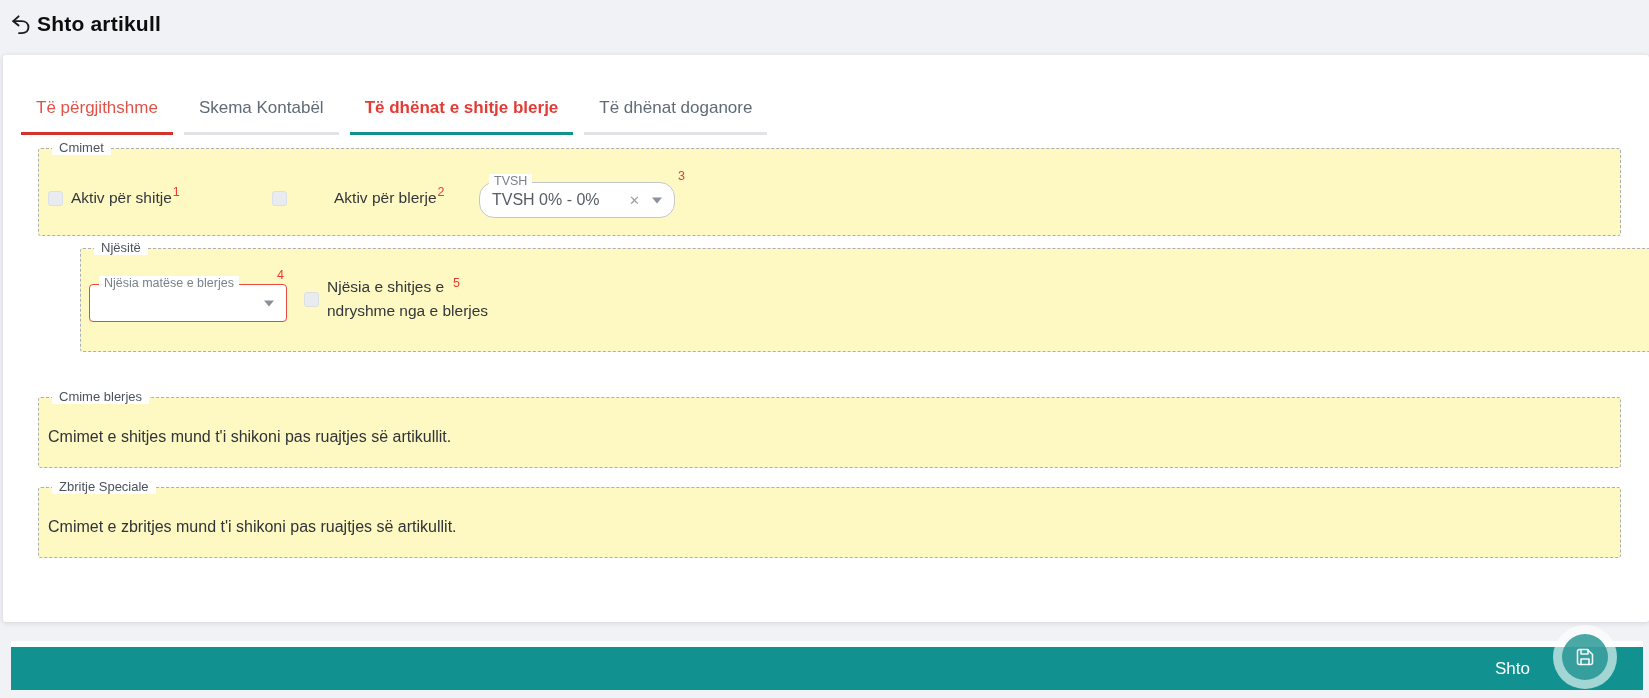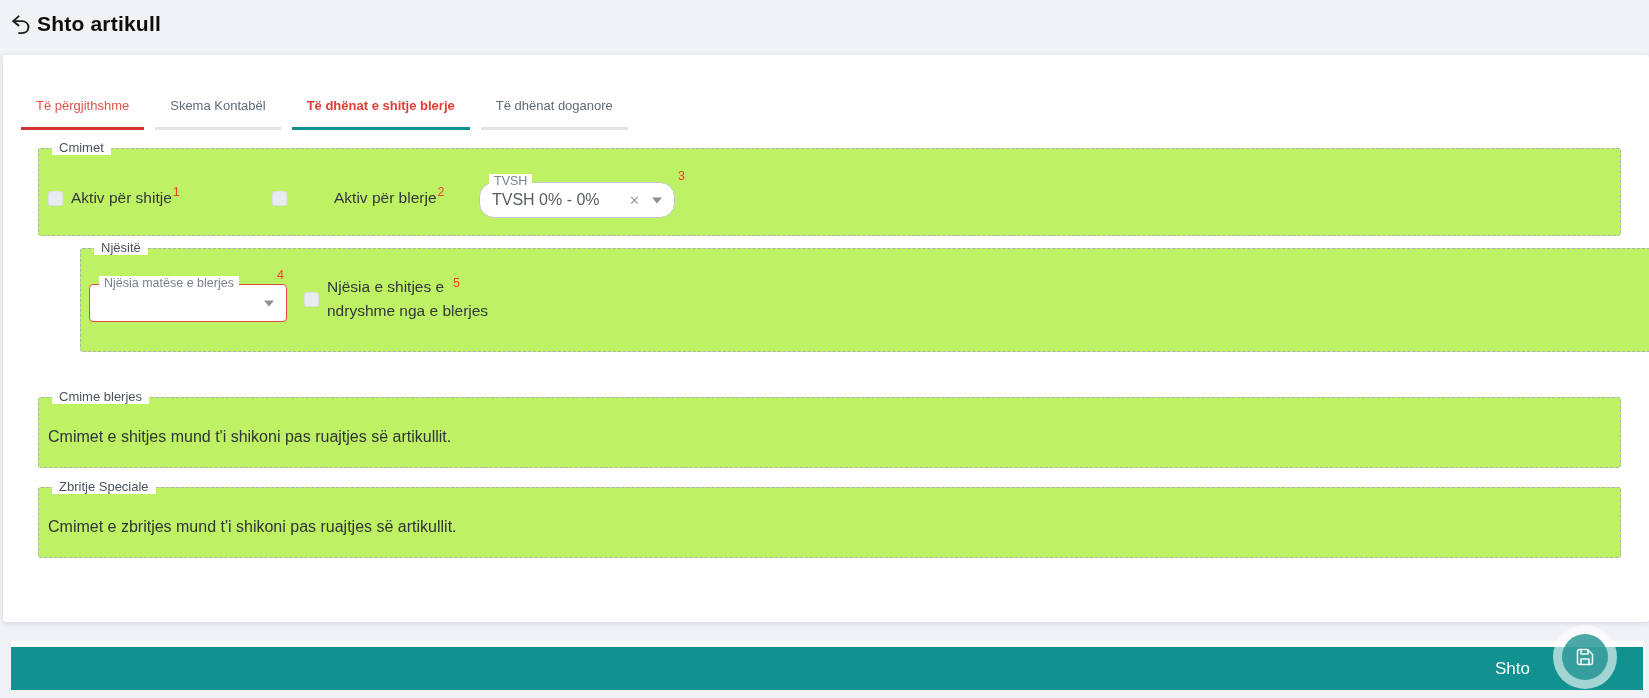--- a/index.html
+++ b/index.html
@@ -15,27 +15,27 @@
   .page-header { position:absolute; top:0; left:0; width:100%; height:48px; display:flex; align-items:center; }
   .back-btn { width:26px; height:26px; margin-left:7px; display:flex; align-items:center; justify-content:center; cursor:pointer; }
   .page-title { font-size:21px; font-weight:700; color:#0d0d0d; margin-left:4px; letter-spacing:0.2px; }
 
   
   .card { position:absolute; left:3px; top:55px; width:1646px; height:567px; background:#fff;
           border-radius:3px; box-shadow:0 1px 5px rgba(60,64,72,.18); }
 
   
   .tabs { position:absolute; left:18px; top:28px; display:flex; }
-  .tab { margin-right:11px; padding:15px 15px 14px; font-size:13px; color:#5f6b77;
+  .tab { margin-right:11px; padding:15px 15px 14px; font-size:17px; color:#5f6b77;
          border-bottom:3px solid #e1e3e7; cursor:pointer; white-space:nowrap; }
   .tab.err    { color:#e05348; border-bottom-color:#d2342d; }
   .tab.active { color:#e33c35; font-weight:700; border-bottom-color:#119290; }
 
   
-  .box { position:absolute; left:35px; width:1583px; border:1px dashed #a9afba; border-radius:3px; background:#bef264; }
+  .box { position:absolute; left:35px; width:1583px; border:1px dashed #a9afba; border-radius:3px; background:#fef9c3; }
   .box-legend { position:absolute; top:-9px; left:13px; background:#fff; padding:0 7px;
                 font-size:13px; color:#4c535c; }
   .box-cmimet  { top:93px;  height:88px; }
   .box-njesite { top:193px; height:104px;margin-left:42px; }
   .box-cmime-s { top:342px; height:71px; }
   .box-zbritje { top:432px; height:71px; }
 
   
   .cb-group { position:absolute; display:flex; align-items:center; cursor:pointer; }
   .cb { width:15px; height:15px; background:#e8ebef; border:1px solid #dcdfe4; border-radius:3px; flex:0 0 auto; }

